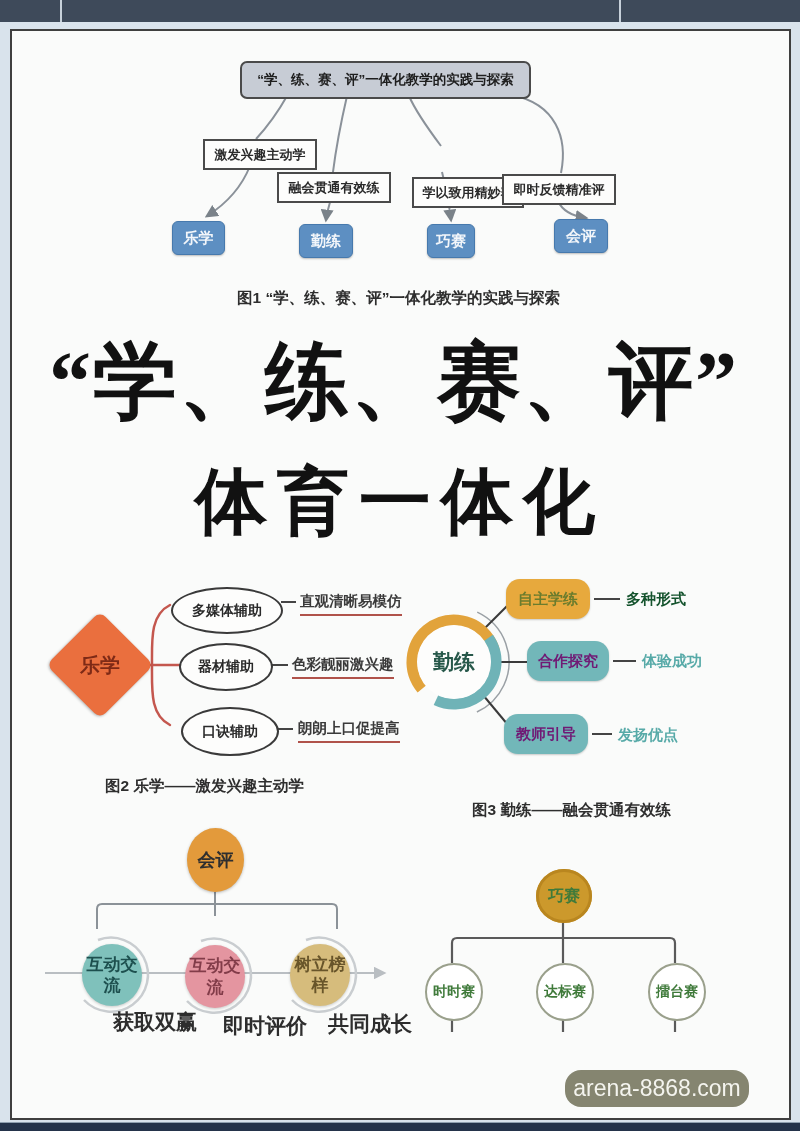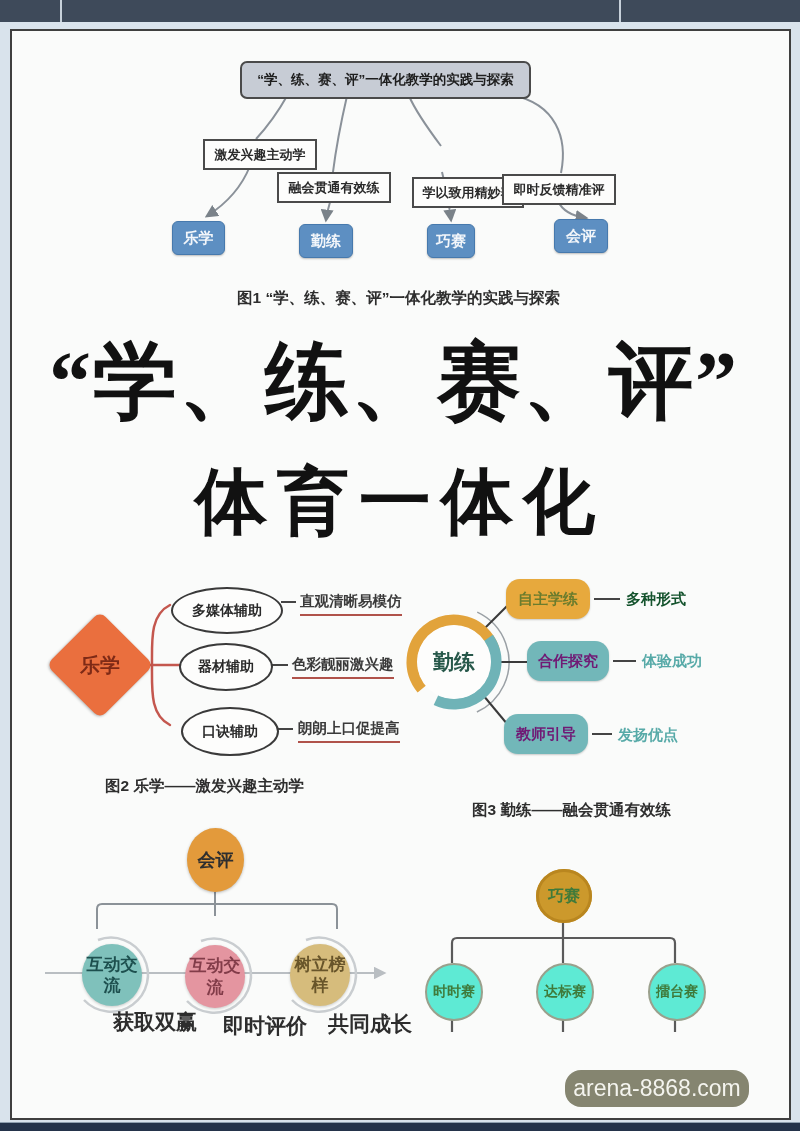--- a/index.html
+++ b/index.html
@@ -44,21 +44,21 @@
   .tag-teal{color:#57aaa8;font-size:15px;font-weight:bold;white-space:nowrap;}
   
   .f4-root{left:187px;top:828px;width:57px;height:64px;background:#e39a3b;border-radius:50%;
            color:#2f2f2f;font-size:18px;font-weight:bold;box-shadow:0 1px 3px rgba(0,0,0,.25);}
   .f4-circle{border-radius:50%;font-size:17px;font-weight:bold;line-height:1.25;
              box-shadow:0 1px 3px rgba(0,0,0,.2);}
   .f4-sub{font-size:21px;font-weight:bold;color:#2d2d2d;white-space:nowrap;}
   
   .f5-root{left:536px;top:869px;width:56px;height:54px;background:#cc992c;border-radius:50%;
            color:#3f7a3a;font-size:16px;font-weight:bold;box-shadow:inset 0 0 0 3px #b9861f;}
-  .f5-circle{width:54px;height:54px;background:#5eead4;border:2px solid #9aa08c;border-radius:50%;
+  .f5-circle{width:54px;height:54px;background:#ffffff;border:2px solid #9aa08c;border-radius:50%;
              color:#3f7a3a;font-size:14px;font-weight:bold;}
   
   #footer{left:10px;top:1044px;width:777px;text-align:center;font-family:"Liberation Serif",serif;
           font-size:27px;font-weight:bold;color:#1f1f1f;letter-spacing:1px;}
   #watermark{left:565px;top:1070px;width:184px;height:37px;background:rgba(116,116,92,0.88);
              border-radius:16px;color:#f4f4ee;font-size:23px;font-family:"Liberation Sans",sans-serif;}
 </style>
 </head>
 <body>
 

